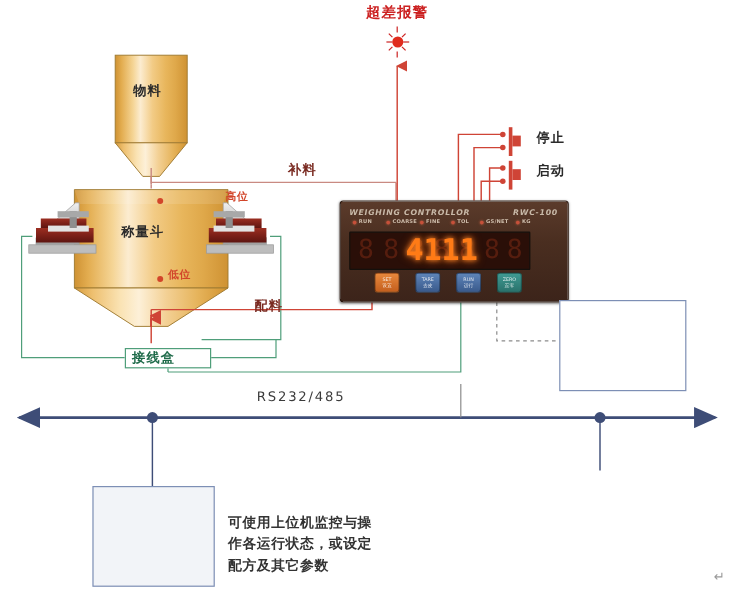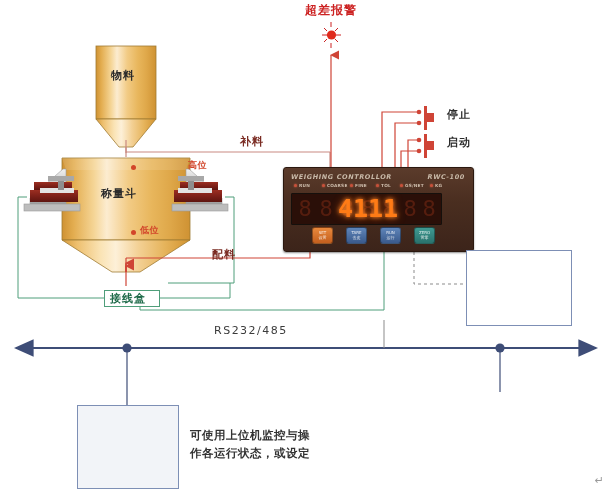--- a/index.html
+++ b/index.html
@@ -444,33 +444,34 @@
   <div class="hopper-dot" style="left:131px; top:165px;"></div>
   <div class="lbl lbl-red-sm" style="left:140px; top:161px;padding-left:48px;">高位</div>
 
   <div class="hopper-dot" style="left:131px; top:230px;"></div>
   <div class="lbl lbl-red-sm" style="left:140px; top:226px;">低位</div>
 
   <div class="lbl lbl-dark-red" style="left:212px; top:136px;margin-left:28px;">补料</div>
 
   <div class="lbl lbl-dark-red" style="left:212px; top:249px;">配料</div>
 
-  <div class="box-green" style="left:104px; top:290px; width:56px; height:17px;">
+  <div class="box-green" style="left:104px; top:290px; width:72px; height:17px;">
     <div class="lbl lbl-green" style="left:5px; top:2px;">接线盒</div>
   </div>
 
   <div class="lbl lbl-rs" style="left:214px; top:325px;">RS232/485</div>
 
   <div class="lbl lbl-dark" style="left:447px; top:109px;">停止</div>
 
   <div class="lbl lbl-dark" style="left:447px; top:137px;">启动</div>
 
 
   <div class="lbl lbl-body" style="left:190px; top:444px;">作各运行状态，或设定</div>
   <div class="lbl lbl-body" style="left:190px; top:426px;">可使用上位机监控与操</div>
+  <div class="lbl lbl-body" style="left:190px; top:462px;">配方及其它参数</div>
 
   <div id="controller">
     <div id="ctrl-brand">WEIGHING  CONTROLLOR</div>
     <div id="ctrl-model">RWC-100</div>
 
     <div class="ctrl-led-row">
       <div class="ctrl-led-item" style="left:2px;">
         <span class="ctrl-led-dot"></span>
         <span class="ctrl-led-txt">RUN</span>
       </div>

